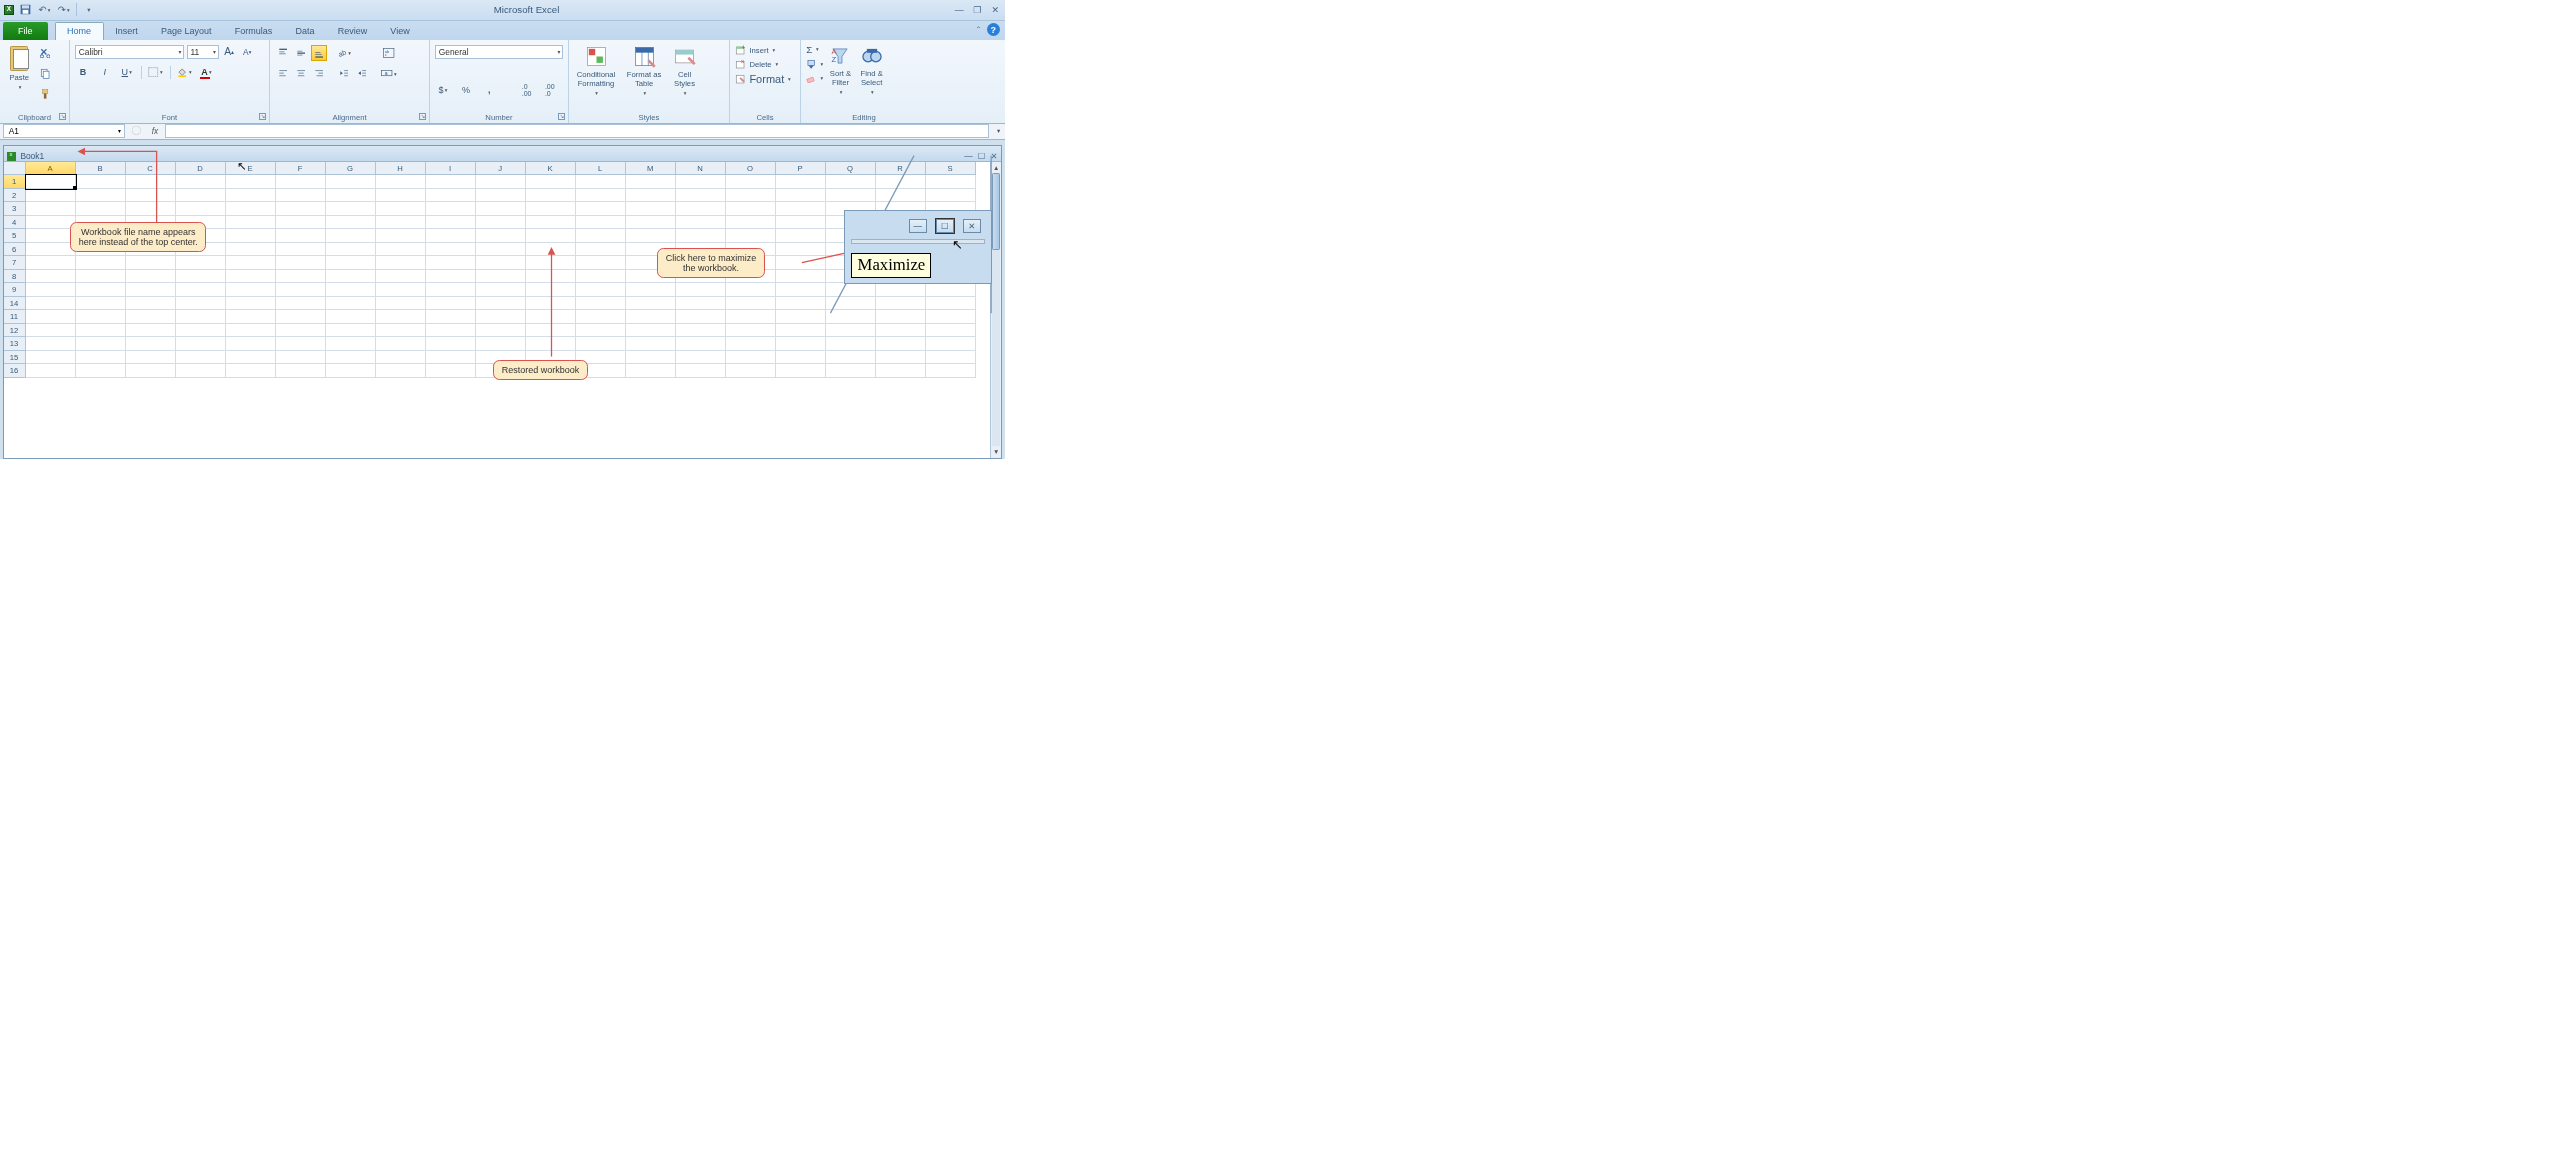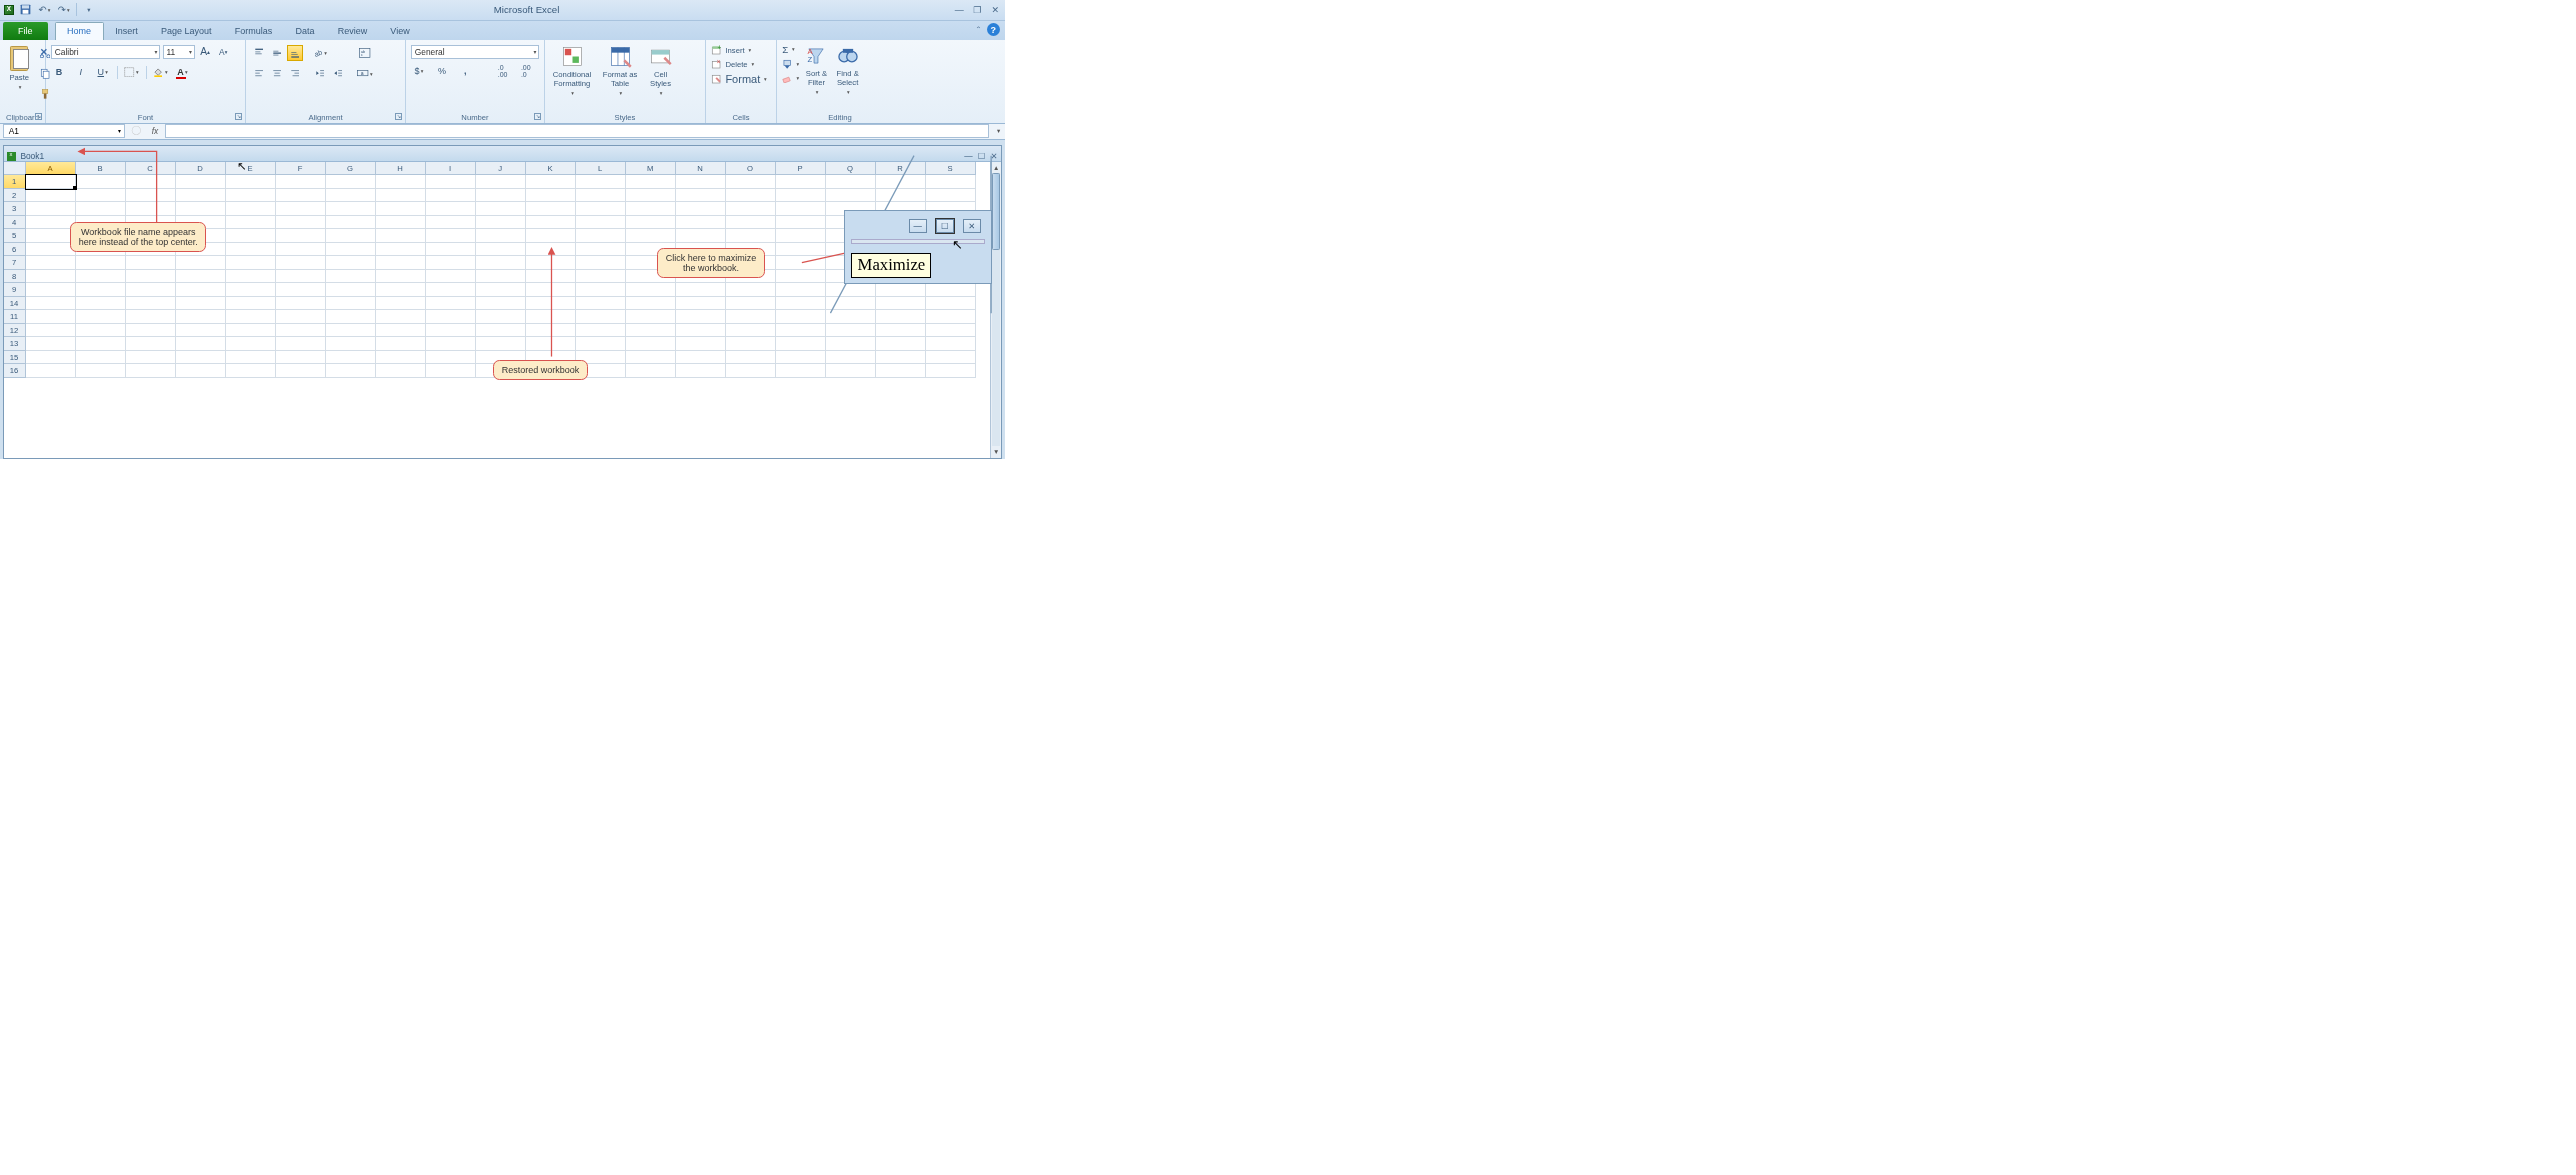--- a/index.html
+++ b/index.html
@@ -130,21 +130,21 @@
   <div class="rtab">Review</div>
   <div class="rtab">View</div>
   <div class="help-ico">
     <span class="up">⌃</span>
     <span class="circ">?</span>
   </div>
 </div>
 
 <div class="ribbon">
 
-  <div class="grp" style="width:46px">
+  <div class="grp" style="width:70px">
     <div class="grp-body">
       <div class="bigbtn">
         <span class="clipboard-ico">
             <span class="board"></span>
             <span class="paper"></span>
           </span>
         <span>Paste</span>
         <span class="dd-caret">▾</span>
       </div>
       <div class="col" style="gap:5.2px; padding-top:2.6px">
@@ -309,21 +309,21 @@
               <text x="6" y="11" font-size="8" fill="#3a5a7a">a</text>
             </svg>
             <span class="dd-caret">▾</span>
           </span>
       </div>
     </div>
     <div class="grp-label"><span>Alignment</span><span class="dlg">↘</span></div>
   </div>
 
   <div class="grp" style="width:139px">
-    <div class="grp-body col" style="gap:4px; padding-top:2.6px">
+    <div class="grp-body col" style="gap:23px; padding-top:2.6px">
       <div class="combo" style="width:128px">
           <span>General</span>
           <span class="dd">▾</span>
         </div>
       <div class="row" style="gap:7.7px">
         <span class="smbtn">$<span class="dd-caret">▾</span></span>
         <span class="smbtn">%</span>
         <span class="smbtn">
             <b>,</b>
           </span>

